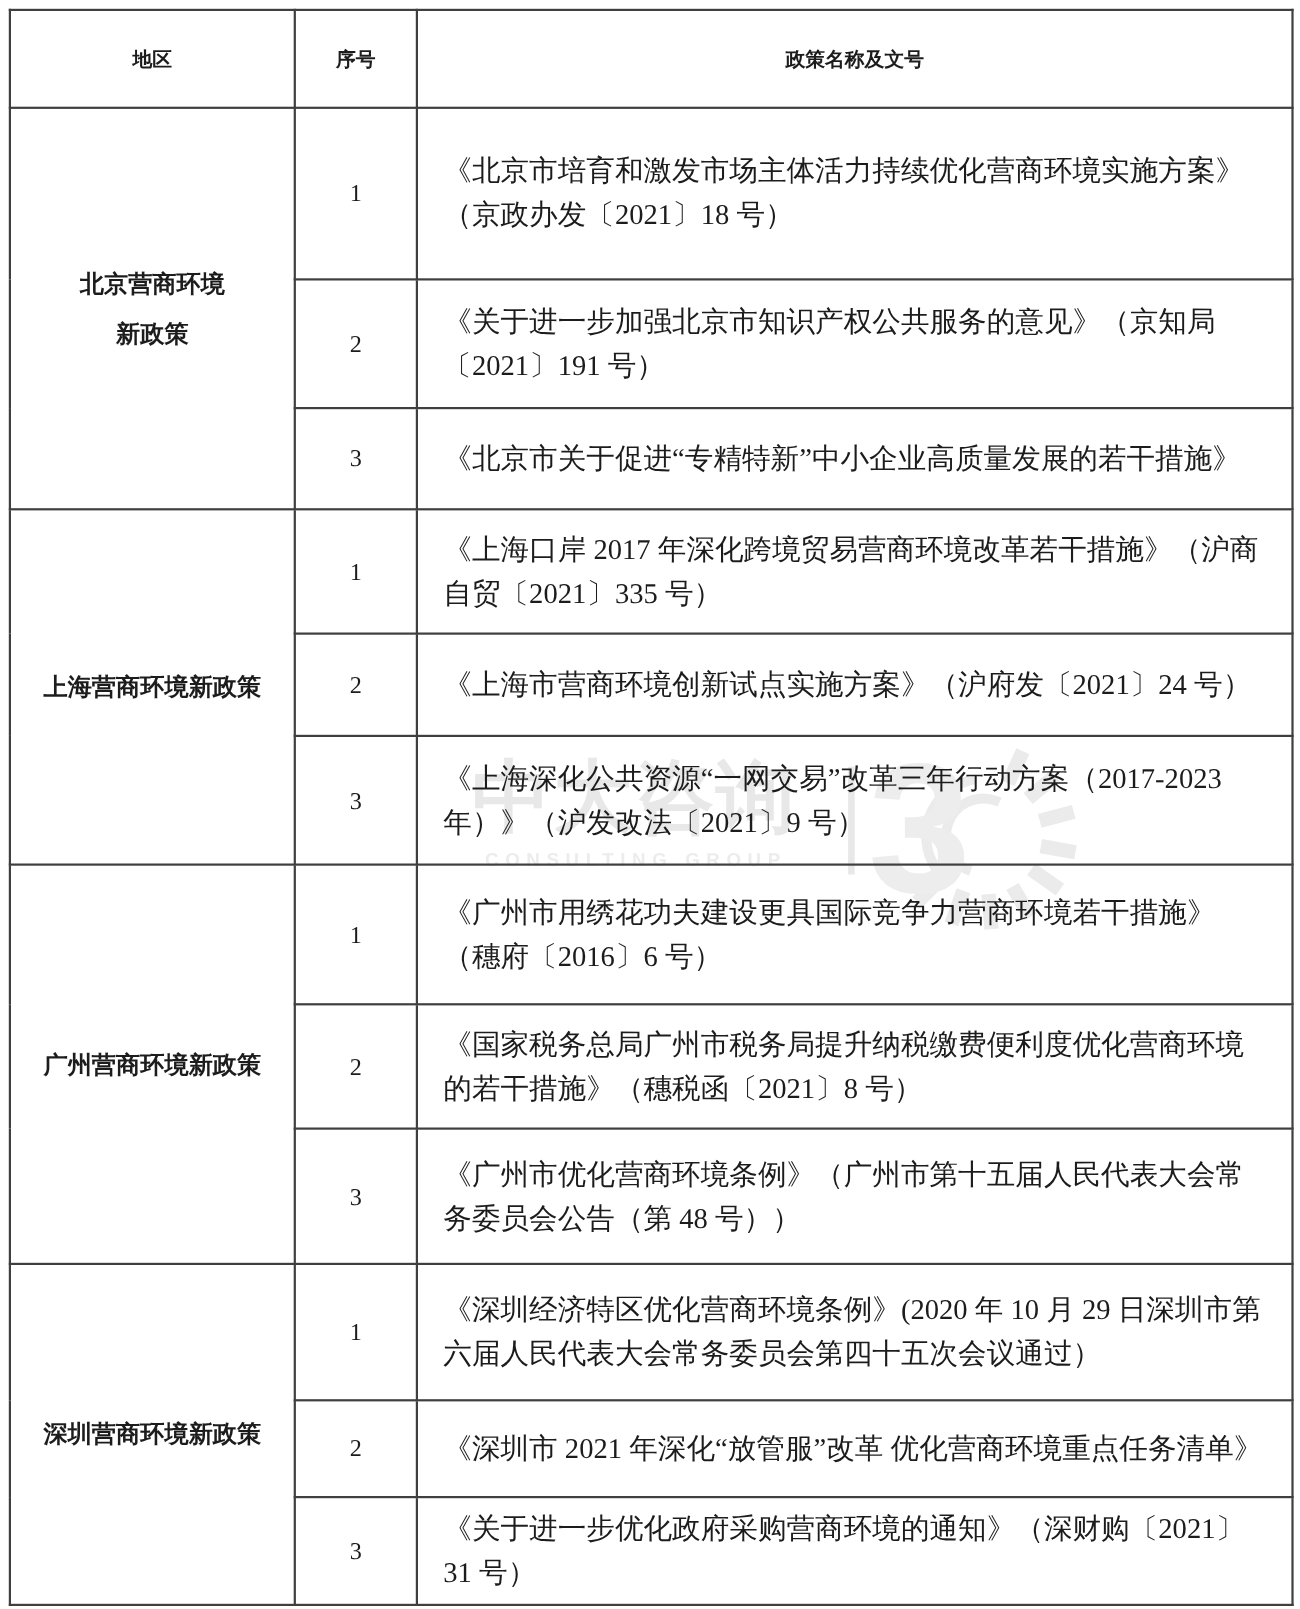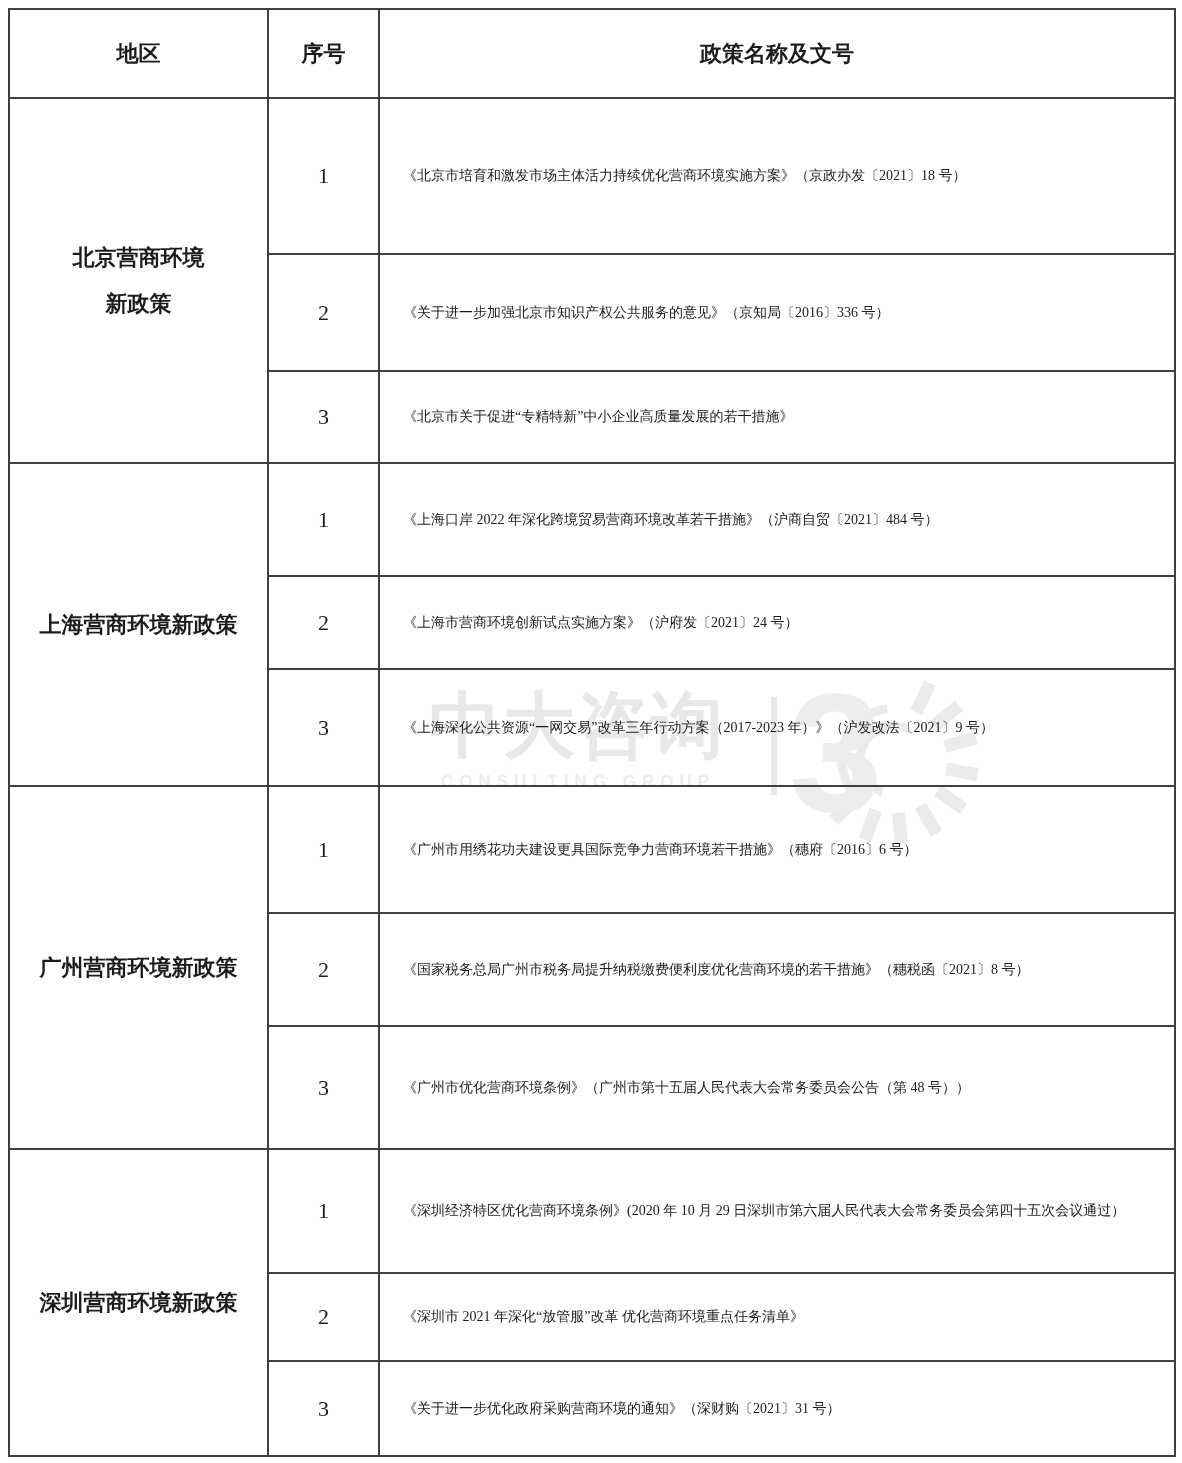--- a/index.html
+++ b/index.html
@@ -86,40 +86,40 @@
   .policy-table th,
   .policy-table td {
     border: 2px solid #3f3f3f;
     padding: 0;
     background: transparent;
   }
   .col-region { width: 259px; }
   .col-no     { width: 111px; }
   .col-policy { width: 796px; }
   th.header-cell {
-    font-size: 22px;
+    font-size: 18px;
     font-weight: 700;
     text-align: center;
     vertical-align: middle;
   }
   td.region-cell {
     font-size: 22px;
     font-weight: 700;
     text-align: center;
     vertical-align: middle;
     line-height: 46px;
     border-radius: 10px;
   }
   td.no-cell {
     font-size: 22px;
     text-align: center;
     vertical-align: middle;
   }
   td.policy-cell {
-    font-size: 14px;
+    font-size: 26px;
     line-height: 40px;
     text-align: left;
     vertical-align: middle;
     padding: 8px 26px 8px 23px;
   }
   .region-line { display: block; }
 </style>
 </head>
 <body>
 
@@ -165,33 +165,33 @@
     <tr style="height:156px">
       <td class="region-cell" rowspan="3">
         <span class="region-line">北京营商环境</span>
         <span class="region-line">新政策</span>
       </td>
       <td class="no-cell">1</td>
       <td class="policy-cell">《北京市培育和激发市场主体活力持续优化营商环境实施方案》（京政办发〔2021〕18 号）</td>
     </tr>
     <tr style="height:117px">
       <td class="no-cell">2</td>
-      <td class="policy-cell">《关于进一步加强北京市知识产权公共服务的意见》（京知局〔2016〕336 号）</td>
+      <td class="policy-cell">《关于进一步加强北京市知识产权公共服务的意见》（京知局〔2021〕191 号）</td>
     </tr>
     <tr style="height:92px">
       <td class="no-cell">3</td>
       <td class="policy-cell">《北京市关于促进“专精特新”中小企业高质量发展的若干措施》</td>
     </tr>
 
     <tr style="height:113px">
       <td class="region-cell" rowspan="3">
         <span class="region-line">上海营商环境新政策</span>
       </td>
       <td class="no-cell">1</td>
-      <td class="policy-cell">《上海口岸 2022 年深化跨境贸易营商环境改革若干措施》（沪商自贸〔2021〕484 号）</td>
+      <td class="policy-cell">《上海口岸 2017 年深化跨境贸易营商环境改革若干措施》（沪商自贸〔2021〕335 号）</td>
     </tr>
     <tr style="height:93px">
       <td class="no-cell">2</td>
       <td class="policy-cell">《上海市营商环境创新试点实施方案》（沪府发〔2021〕24 号）</td>
     </tr>
     <tr style="height:117px">
       <td class="no-cell">3</td>
       <td class="policy-cell">《上海深化公共资源“一网交易”改革三年行动方案（2017-2023 年）》（沪发改法〔2021〕9 号）</td>
     </tr>
 

